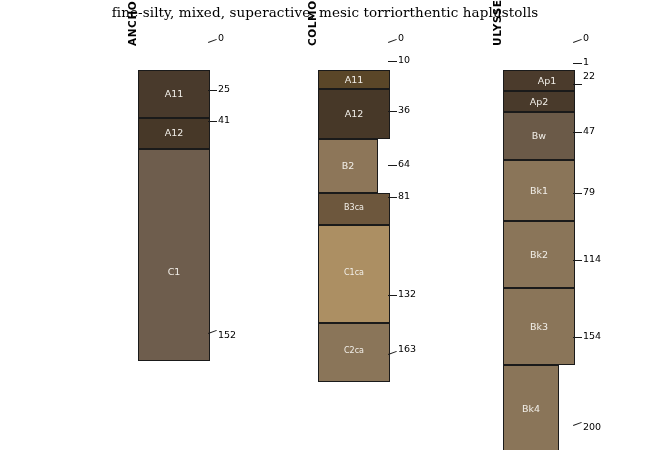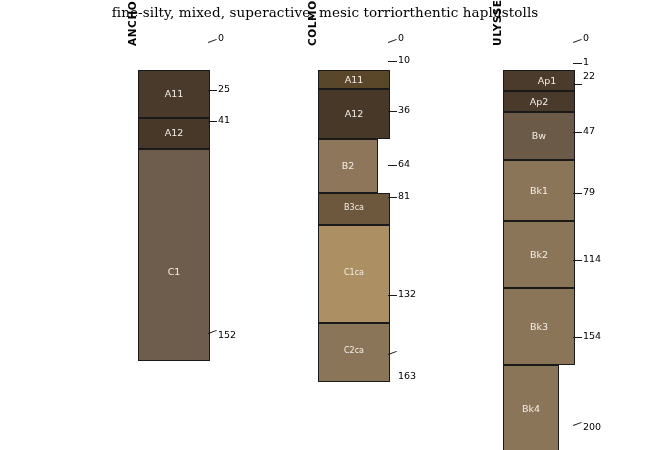--- a/index.html
+++ b/index.html
@@ -136,21 +136,21 @@
       <div class="depth-label" style="left: 398px; top: 54.15px;">10</div>
       <div class="depth-tick" style="left: 388px; top: 110.94px; width: 9px;"></div>
       <div class="depth-label" style="left: 398px; top: 103.94px;">36</div>
       <div class="depth-tick" style="left: 388px; top: 164.56px; width: 9px;"></div>
       <div class="depth-label" style="left: 398px; top: 157.56px;">64</div>
       <div class="depth-tick" style="left: 388px; top: 197.115px; width: 9px;"></div>
       <div class="depth-label" style="left: 398px; top: 190.115px;">81</div>
       <div class="depth-tick" style="left: 388px; top: 294.78px; width: 9px;"></div>
       <div class="depth-label" style="left: 398px; top: 287.78px;">132</div>
       <div class="depth-tick" style="left: 388px; top: 354.145px; width: 9px; transform: rotate(-20deg); transform-origin: 0px 0px;"></div>
-      <div class="depth-label" style="left: 398px; top: 370px;">163</div>
+      <div class="depth-label" style="left: 398px; top: 343px;">163</div>
     </div>
     <div class="profile">
       <div class="profile-id" style="left: 491px; top: 46px;">ULYSSES</div>
       <div class="horizon" style="left: 503px; top: 42px; width: 72px; height: 21.065px; background: rgb(75, 59, 44);">
         <div class="horizon-label" style="top: 3.5325px; padding-left: 8px;">Ap1</div>
       </div>
       <div class="horizon" style="left: 503px; top: 63.065px; width: 72px; height: 21.065px; background: rgb(73, 58, 43);">
         <div class="horizon-label" style="top: 3.5325px;">Ap2</div>
       </div>
       <div class="horizon" style="left: 503px; top: 84.13px; width: 72px; height: 47.875px; background: rgb(107, 90, 72);">

